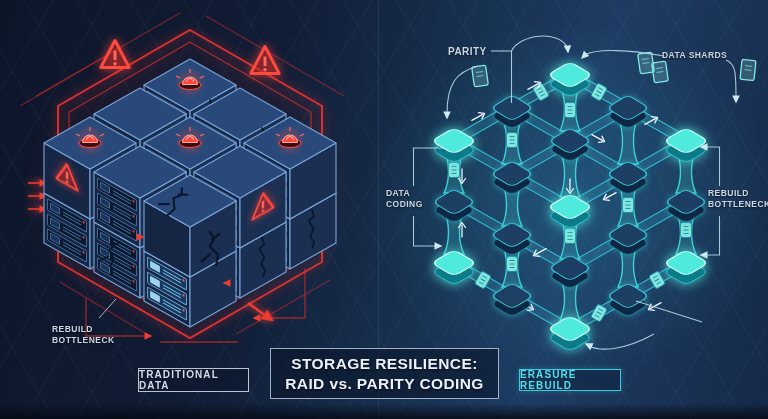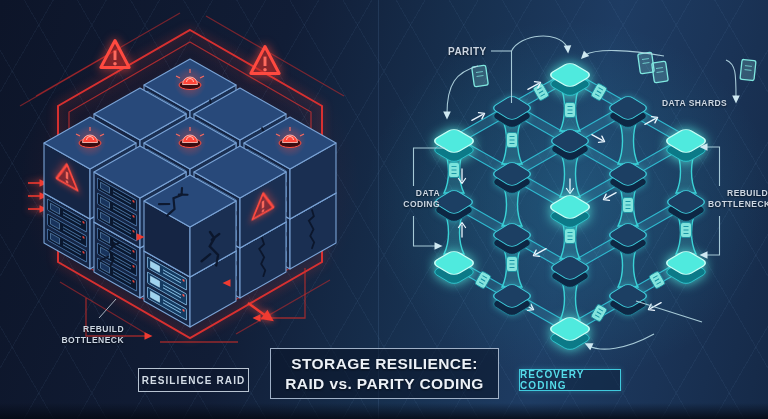--- a/index.html
+++ b/index.html
@@ -46,21 +46,21 @@
   .chip-bd{fill:#8ef0e6;opacity:.92;stroke:#0f8fa0;stroke-width:.8;}
   .chip-ln{stroke:#0f8fa0;stroke-width:.9;}
   .card-bd{fill:rgba(150,235,230,.22);stroke:#7fe8e0;stroke-width:1.3;}
   .card-ln{stroke:#7fe8e0;stroke-width:.9;opacity:.8;}
   .farrow{stroke:#edf7ff;stroke-width:1.3;fill:none;stroke-linecap:round;stroke-linejoin:round;}
   .ptr{stroke:#b6d9e4;stroke-width:1.1;fill:none;opacity:.9;}
   .ah-c{fill:#cfe9f2;}.ah-r{fill:#ef3b31;}
 
   
   .lbl{position:absolute;font-weight:700;font-size:8.5px;line-height:1.3;color:#ccd6e2;
-       letter-spacing:.45px;text-align:right;text-shadow:0 1px 2px rgba(0,0,0,.6);}
+       letter-spacing:.45px;text-align:left;text-shadow:0 1px 2px rgba(0,0,0,.6);}
   .cap{position:absolute;display:flex;align-items:center;justify-content:center;
        font-weight:700;letter-spacing:1.1px;font-size:10px;}
   .cap-raid{left:138px;top:368px;width:109px;height:22px;color:#d3dce6;
        border:1.5px solid #b8c4d2;background:rgba(8,18,36,.35);}
   .cap-ec{left:519px;top:369px;width:100px;height:20px;color:#55dcea;
        border:1.5px solid #3fc9dd;background:rgba(10,30,52,.4);
        box-shadow:0 0 6px rgba(60,200,220,.3);}
   .title-box{position:absolute;left:270px;top:348px;width:227px;height:49px;
        border:1.5px solid #9fb0c6;background:rgba(10,20,40,.55);
        display:flex;flex-direction:column;align-items:center;justify-content:center;
@@ -452,46 +452,46 @@
         <use href="#ah" class="ah-c" transform="translate(586,344) rotate(205)"></use>
         <path class="ptr" d="M636,301 L702,322"></path>
       </g>
     </g>
   </svg>
 
   <div class="lbl" style="left:448px;top:45px;width:41px;text-align:left;font-size:10px;">
     <span>PARITY</span>
   </div>
 
-  <div class="lbl" style="left:662px;top:50px;width:70px;text-align:left;margin-top:48px;">
+  <div class="lbl" style="left:662px;top:50px;width:70px;text-align:left;">
     <span>DATA SHARDS</span>
   </div>
 
   <div class="lbl" style="left:386px;top:188px;width:54px;">
     <span>DATA</span><br>
     <span>CODING</span>
   </div>
 
   <div class="lbl" style="left:708px;top:188px;width:60px;">
     <span>REBUILD</span><br>
     <span>BOTTLENECK</span>
   </div>
 
 
   <div class="lbl" style="left:52px;top:324px;width:72px;">
     <span>REBUILD</span><br>
     <span>BOTTLENECK</span>
   </div>
 
   <div class="cap cap-raid">
-    <span>RESILIENCE RAID</span>
+    <span>TRADITIONAL DATA</span>
   </div>
 
   <div class="cap cap-ec">
-    <span>RECOVERY CODING</span>
+    <span>ERASURE REBUILD</span>
   </div>
 
   <div class="title-box">
     <span>STORAGE RESILIENCE:</span>
     <span>RAID vs. PARITY CODING</span>
   </div>
 
   <div class="bottom-fade"></div>
 </div>
 

